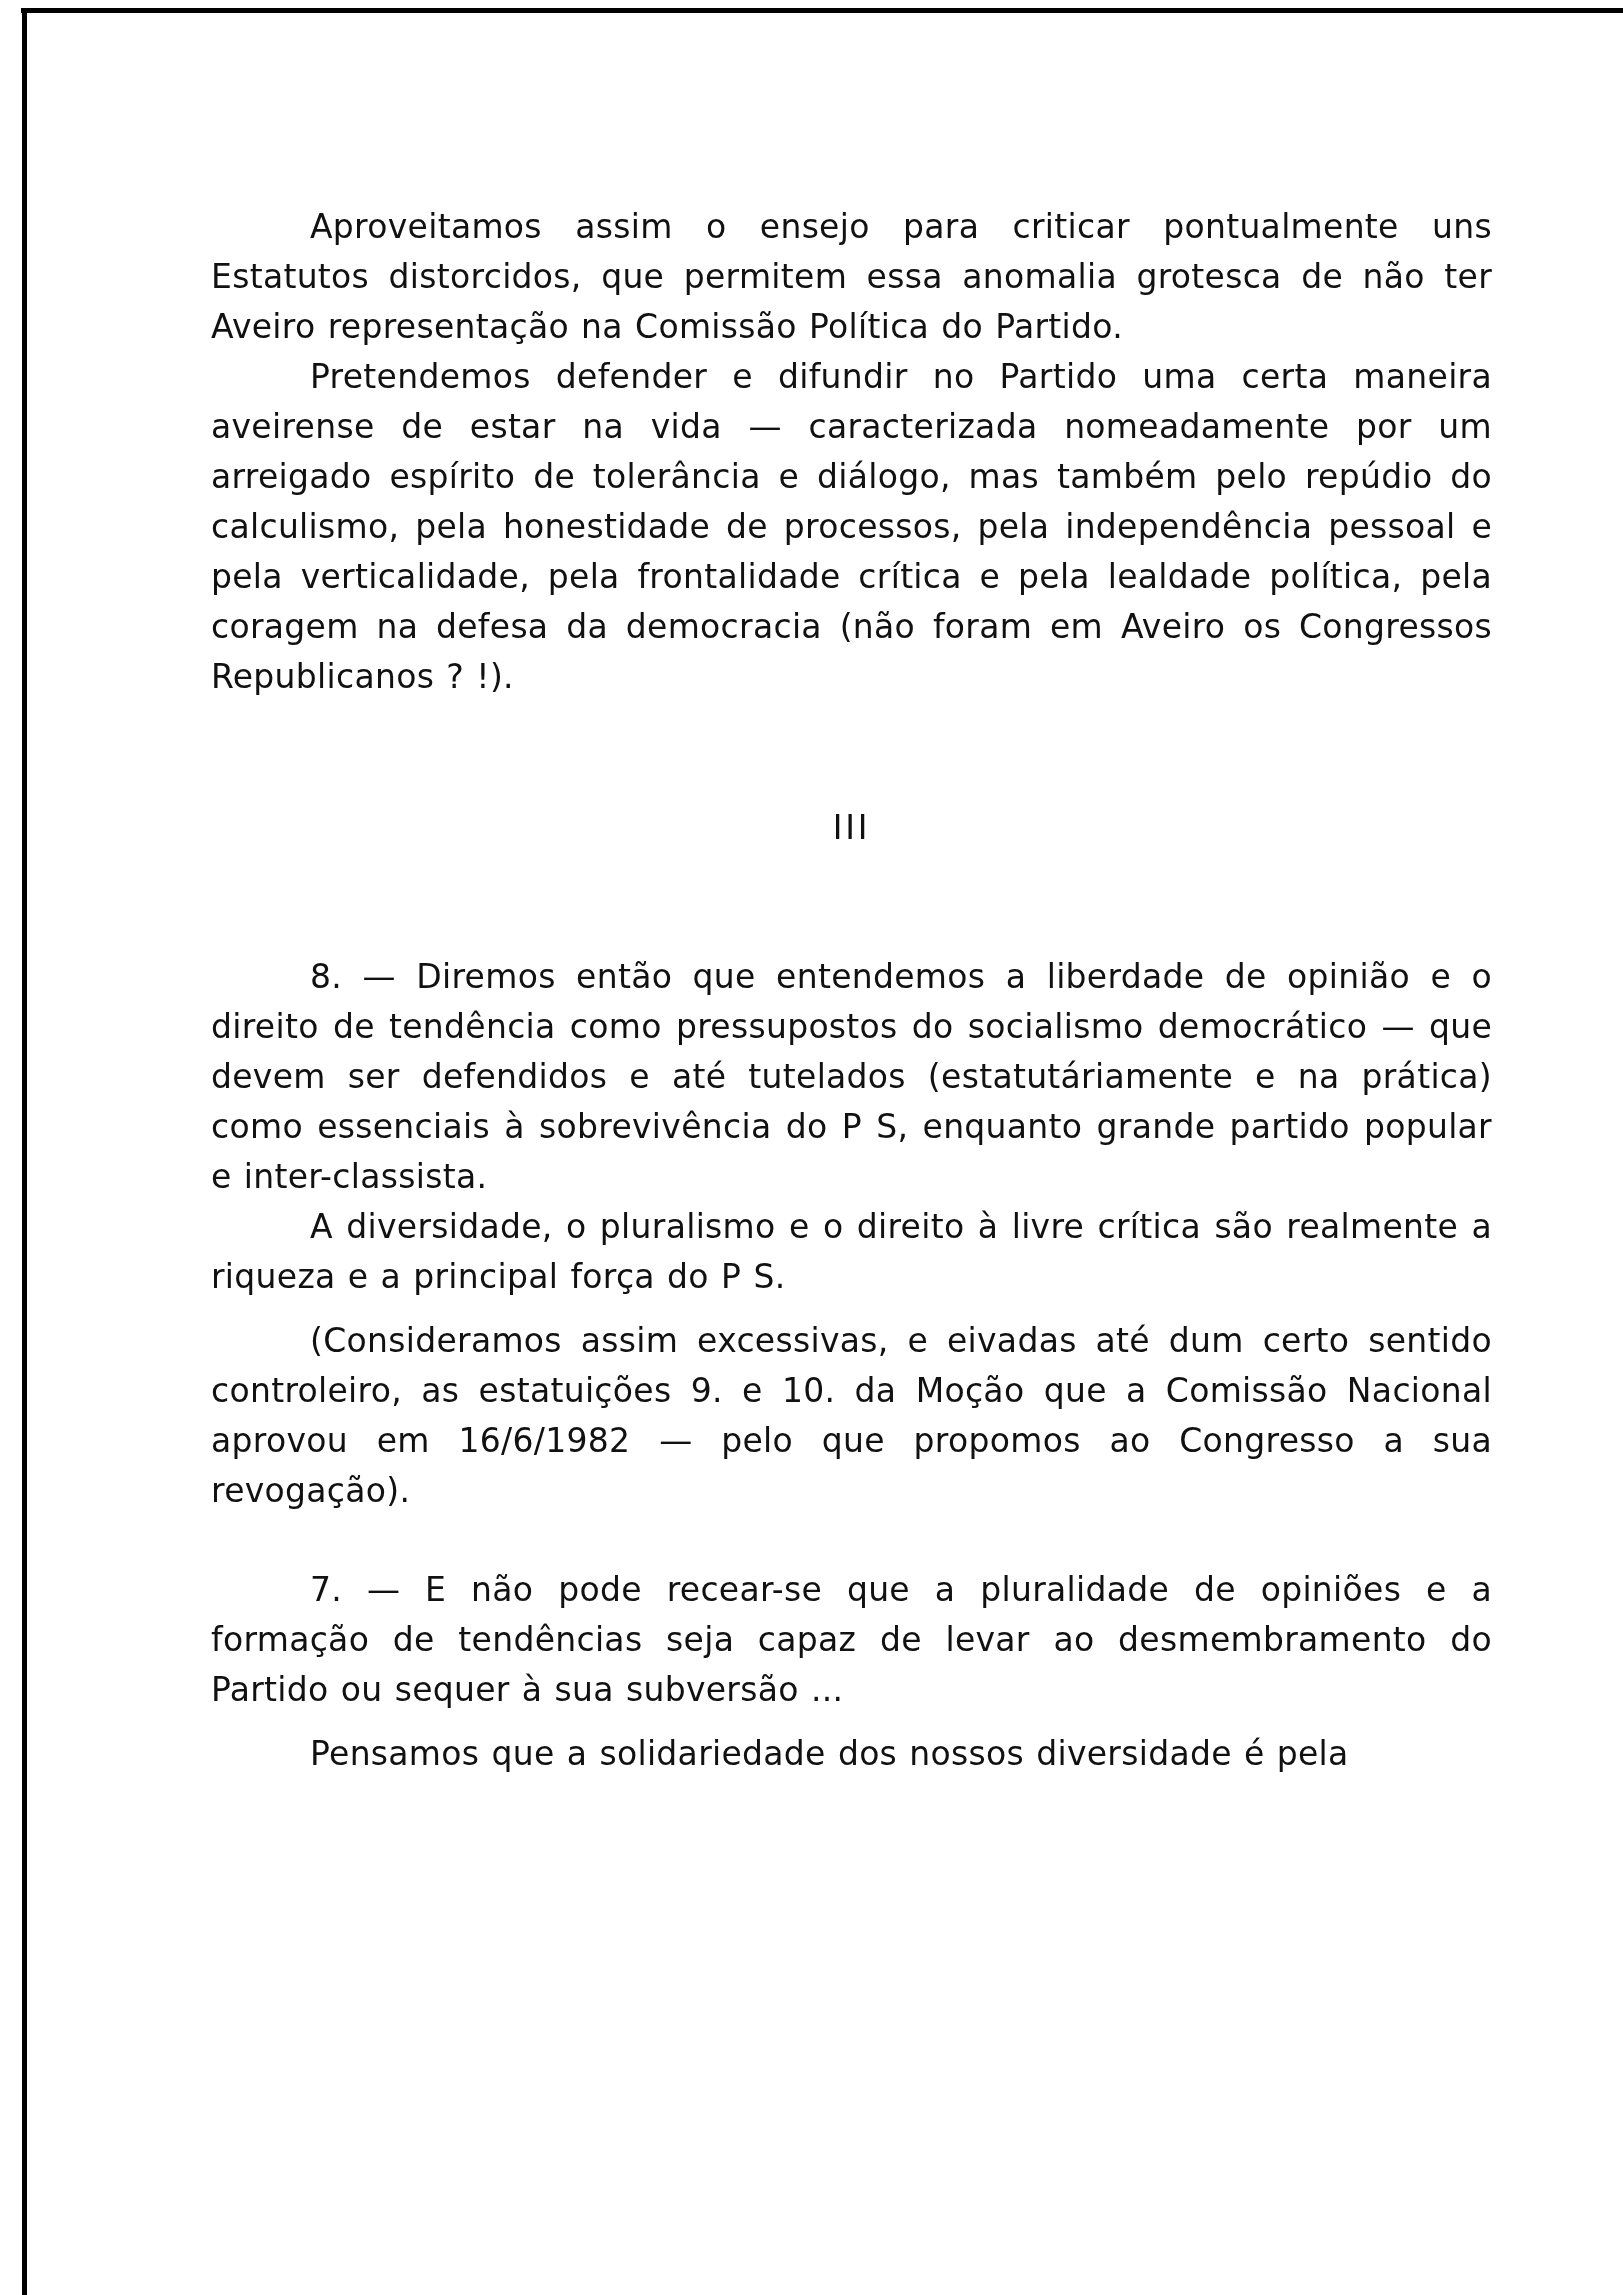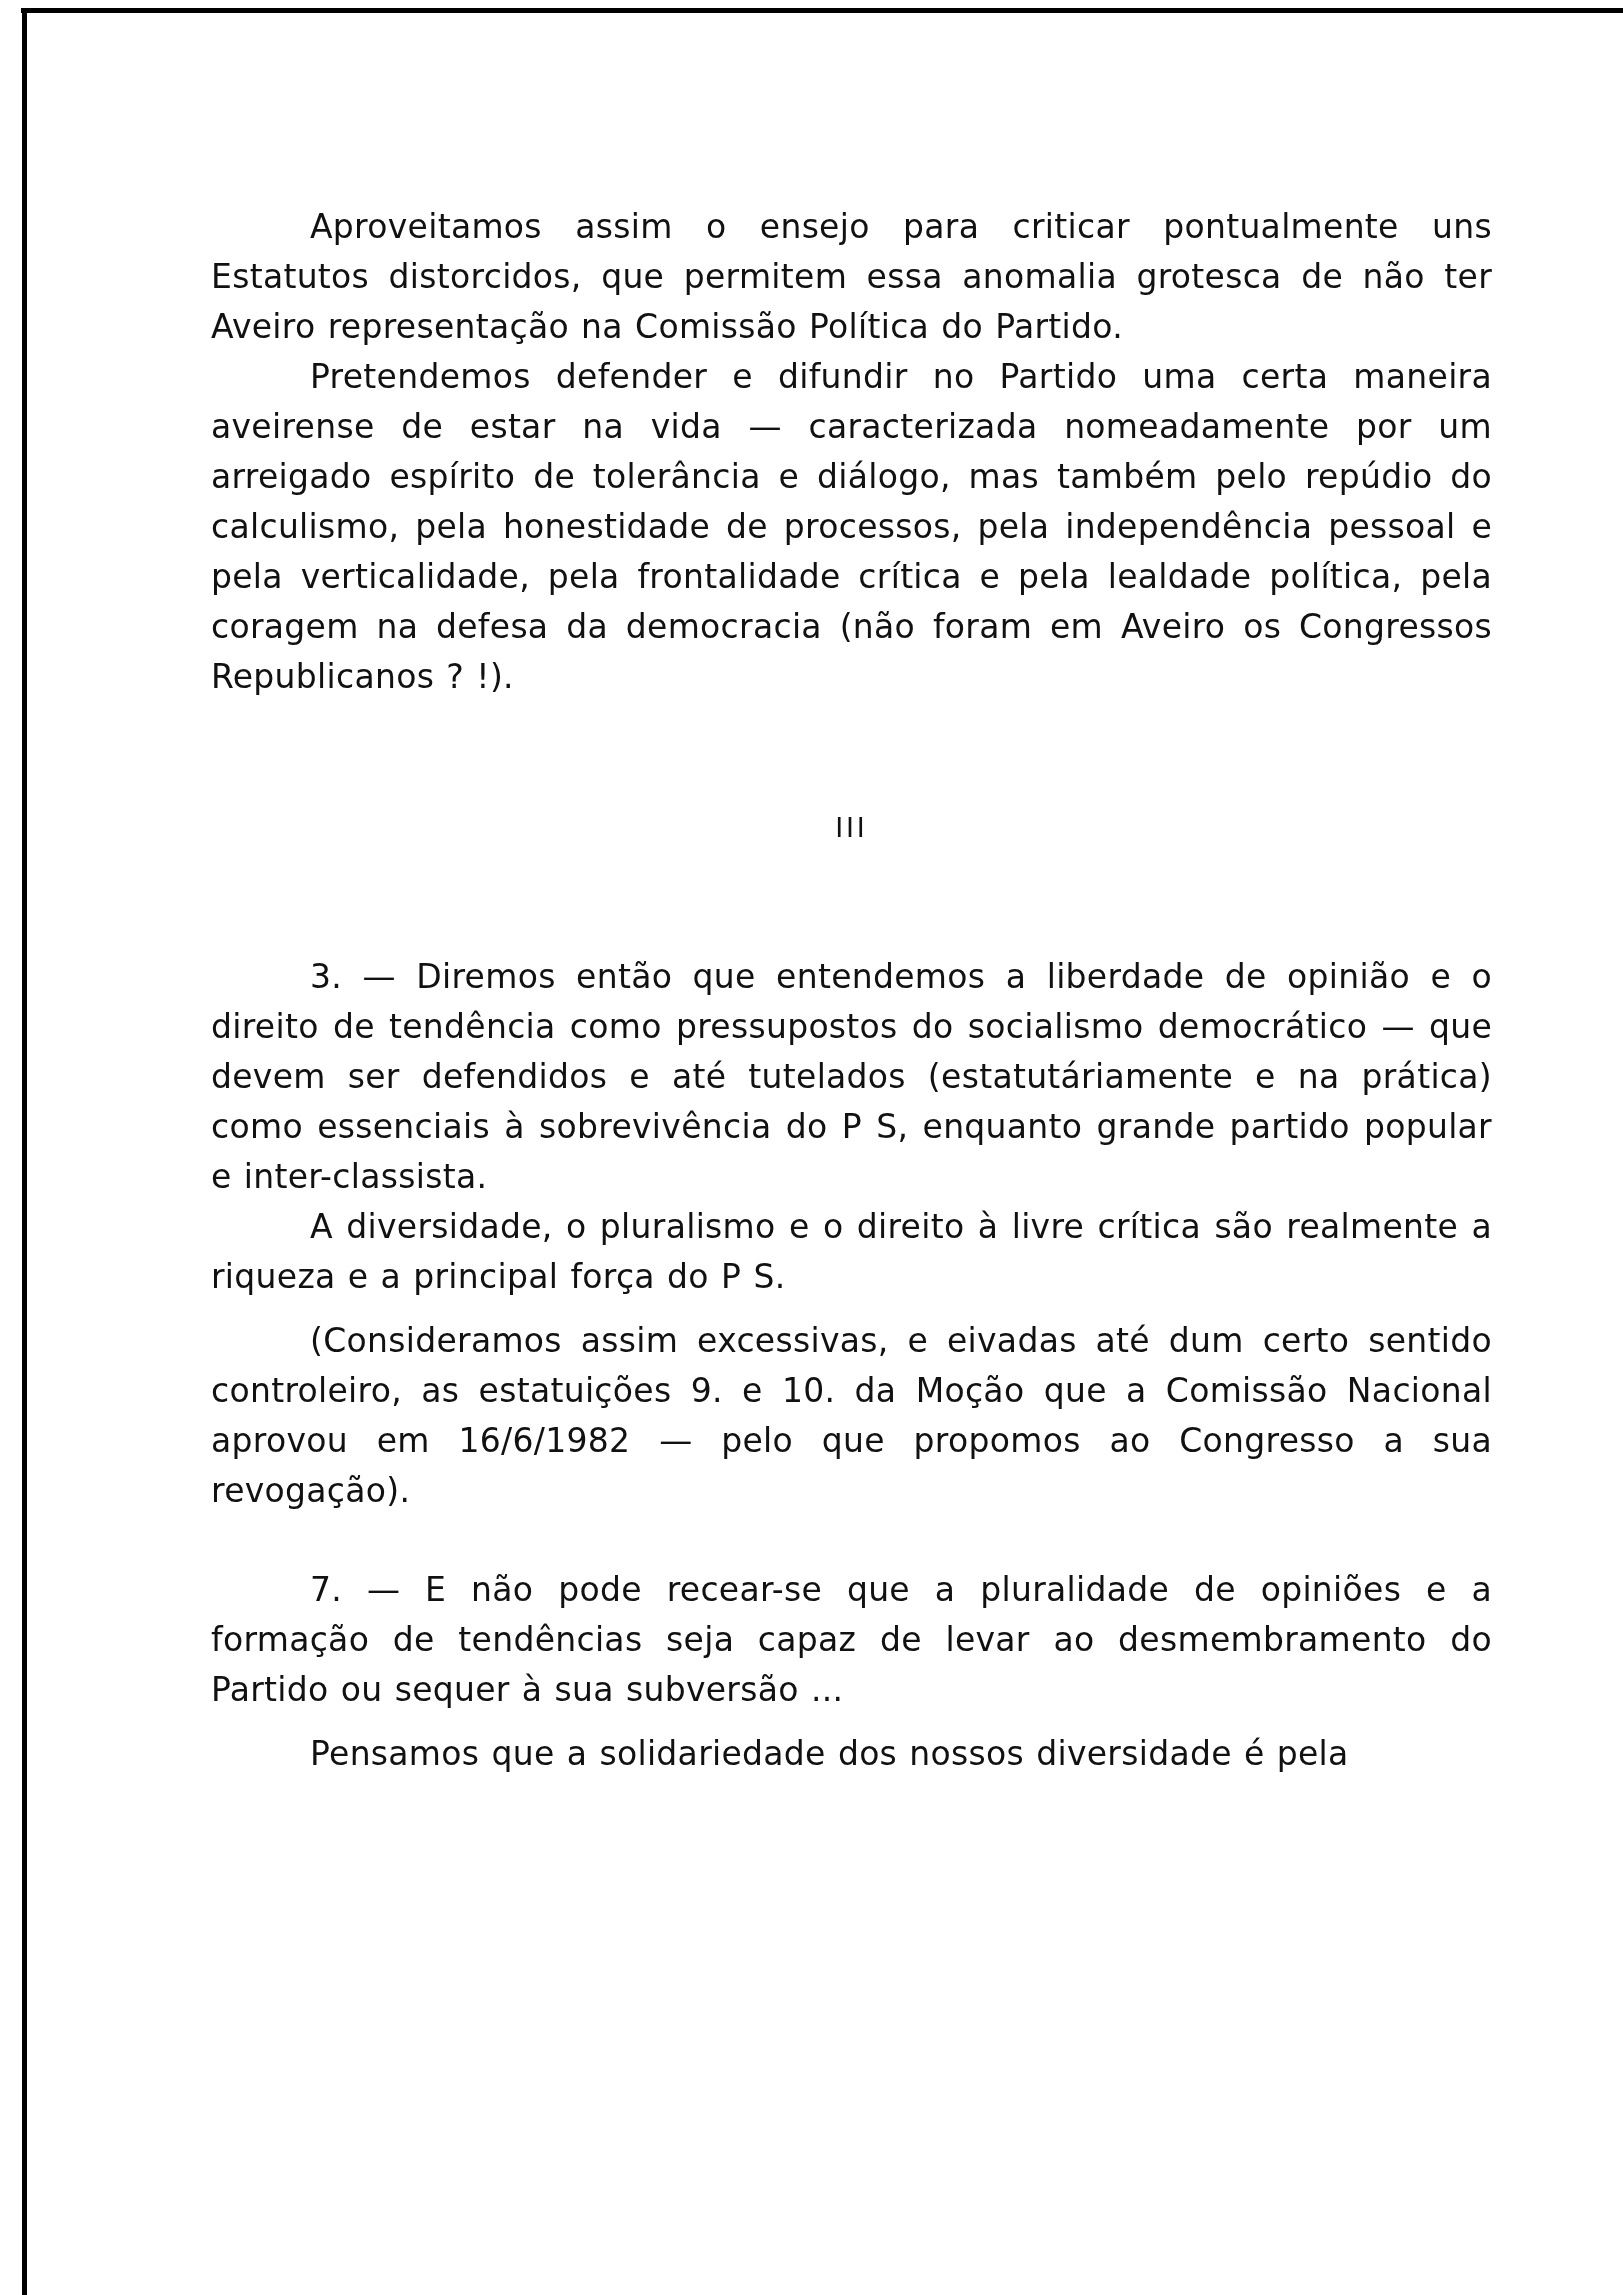--- a/index.html
+++ b/index.html
@@ -51,21 +51,21 @@
       word-spacing: 1.4px;
     }
     .para {
       margin: 0;
       text-indent: 99px;
     }
     .section-heading {
       text-align: center;
       text-indent: 0;
       margin: 0;
-      font-size: 27px;
+      font-size: 33px;
       letter-spacing: 2.8px;
     }
     .gap-before-heading { height: 101px; }
     .gap-after-heading { height: 99px; }
     .gap-small { height: 14px; }
     .gap-item { height: 49px; }
   </style>
 </head>
 <body>
 
@@ -75,21 +75,21 @@
 
   <div class="text-column">
 
     <p class="para">Aproveitamos assim o ensejo para criticar pontualmente uns Estatutos distorcidos, que permitem essa anomalia grotesca de não ter Aveiro representação na Comissão Política do Partido.</p>
     <p class="para">Pretendemos defender e difundir no Partido uma certa maneira aveirense de estar na vida — caracterizada nomeadamente por um arreigado espírito de tolerância e diálogo, mas também pelo repúdio do calculismo, pela honestidade de processos, pela independência pessoal e pela verticalidade, pela frontalidade crítica e pela lealdade política, pela coragem na defesa da democracia (não foram em Aveiro os Congressos Republicanos ? !).</p>
 
     <div class="gap-before-heading"></div>
     <p class="section-heading">III</p>
     <div class="gap-after-heading"></div>
 
-    <p class="para">3. — Diremos então que entendemos a liberdade de opinião e o direito de tendência como pressupostos do socialismo democrático — que devem ser defendidos e até tutelados (estatutáriamente e na prática) como essenciais à sobrevivência do P S, enquanto grande partido popular e inter-classista.</p>
+    <p class="para">8. — Diremos então que entendemos a liberdade de opinião e o direito de tendência como pressupostos do socialismo democrático — que devem ser defendidos e até tutelados (estatutáriamente e na prática) como essenciais à sobrevivência do P S, enquanto grande partido popular e inter-classista.</p>
     <p class="para">A diversidade, o pluralismo e o direito à livre crítica são realmente a riqueza e a principal força do P S.</p>
     <div class="gap-small"></div>
     <p class="para">(Consideramos assim excessivas, e eivadas até dum certo sentido controleiro, as estatuições 9. e 10. da Moção que a Comissão Nacional aprovou em 16/6/1982 — pelo que propomos ao Congresso a sua revogação).</p>
 
     <div class="gap-item"></div>
     <p class="para">7. — E não pode recear-se que a pluralidade de opiniões e a formação de tendências seja capaz de levar ao desmembramento do Partido ou sequer à sua subversão ...</p>
     <div class="gap-small"></div>
     <p class="para">Pensamos que a solidariedade dos nossos diversidade é pela</p>
 
   </div>

